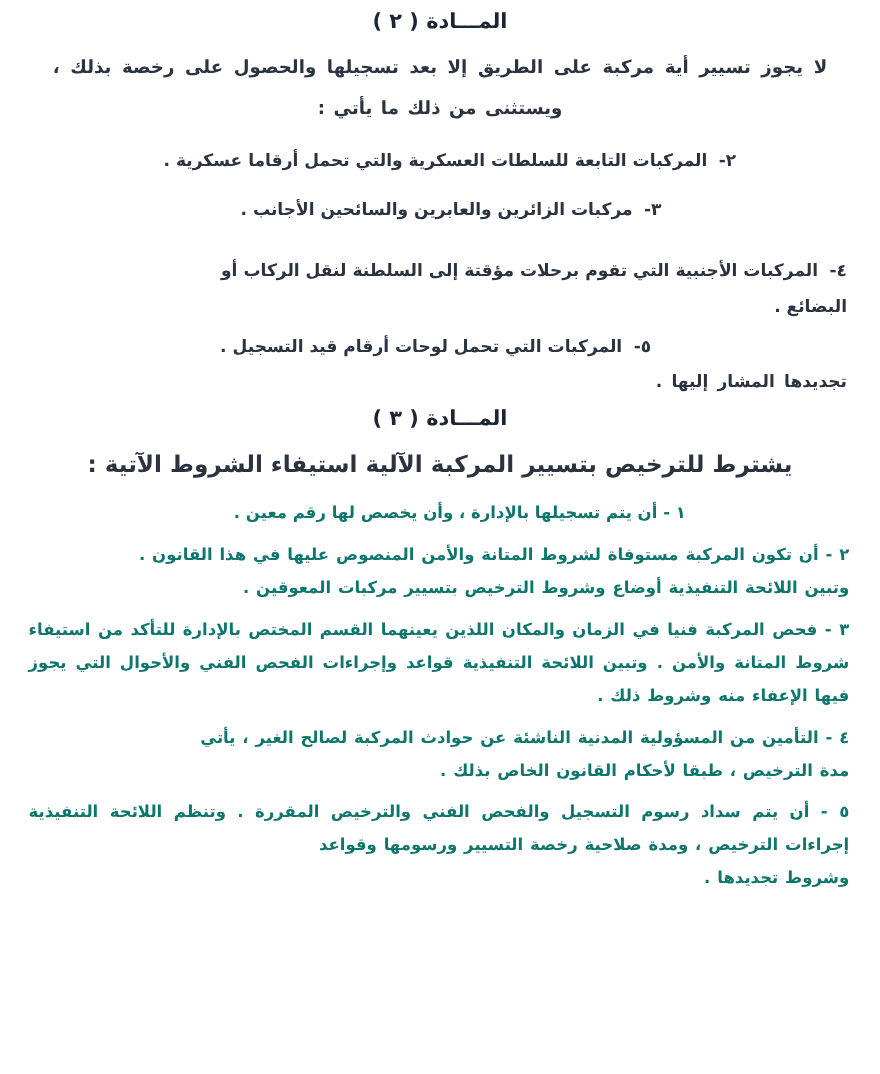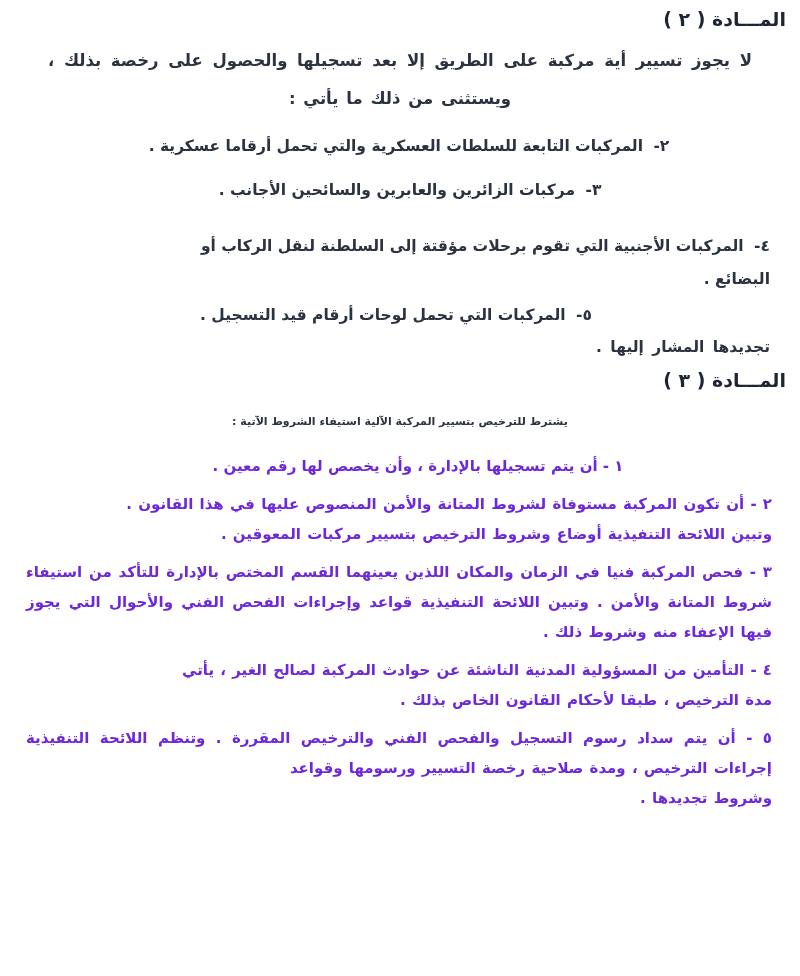--- a/index.html
+++ b/index.html
@@ -17,20 +17,21 @@
     overflow: hidden;
   }
   .page {
     width: 800px;
     height: 976px;
     box-sizing: border-box;
     padding: 4px 14px 0 14px;
     position: relative;
   }
   .article-heading {
+    text-align: center;
     font-size: 19px;
     font-weight: bold;
     color: #1d2433;
     letter-spacing: 0.5px;
     margin: 0;
     padding: 4px 0 2px 0;
   }
   .heading-gap-top { padding-top: 6px; }
   .intro-para {
     font-size: 16.5px;
@@ -100,31 +101,31 @@
     color: #2b3240;
     line-height: 31px;
     margin: 1px 16px 0 14px;
     text-align: justify;
     text-align-last: right;
     word-spacing: 3px;
   }
   .a2-closing .tail { display: block; text-align: center; }
 
   .a3-intro {
-    font-size: 11px;
+    font-size: 21px;
     font-weight: bold;
     color: #2b3240;
     text-align: center;
     margin: 14px 30px 0 30px;
     line-height: 30px;
   }
   .a3-item {
     font-size: 15px;
     font-weight: bold;
-    color: #6d28d9;
+    color: #0f766e;
     line-height: 30px;
     margin: 12px 14px 0 12px;
     text-align: justify;
     text-align-last: right;
   }
   .a3-item1 {
     text-align: center;
     text-align-last: center;
     margin-top: 14px;
     padding-left: 38px;

